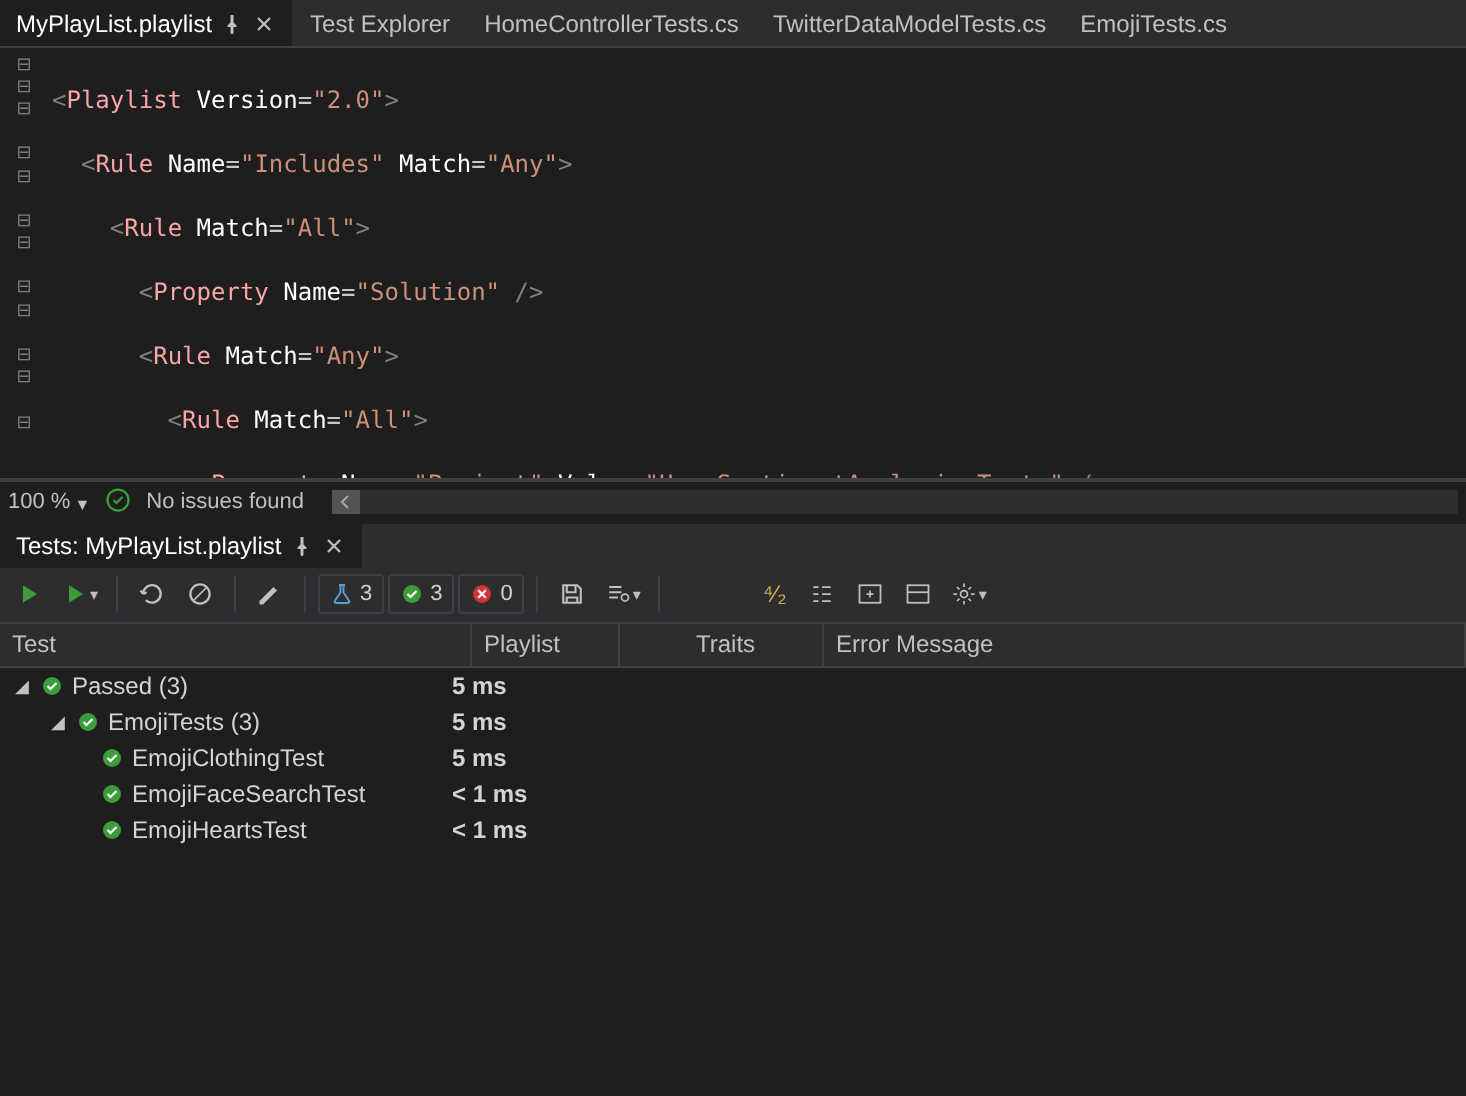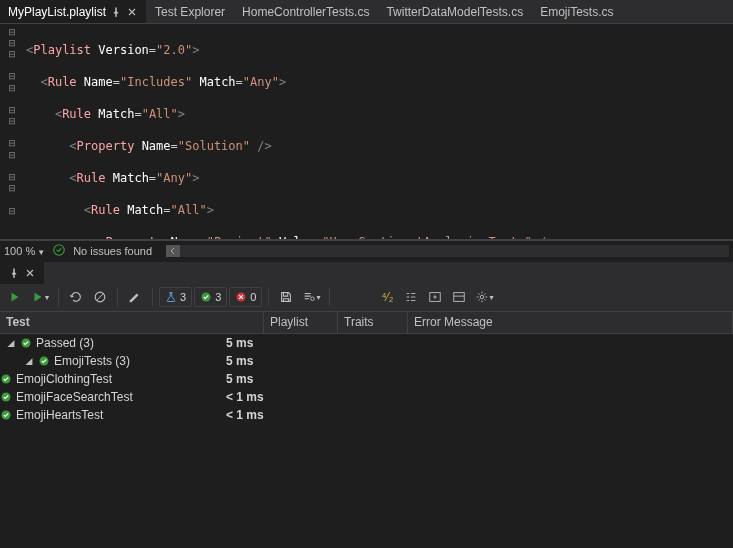--- a/index.html
+++ b/index.html
@@ -102,33 +102,33 @@
     height:20px;display:flex;align-items:center;gap:3px;padding:0 5px;
     border:1px solid #3f3f46;border-radius:2px;cursor:pointer;font-size:11px;
   }
   .pill svg{width:12px;height:12px;}
   
   .test-header {
     height:22px;background:#2d2d30;display:flex;color:#c0c0c0;font-size:12px;
     border-bottom:1px solid #3f3f46;
   }
   .test-header .col{display:flex;align-items:center;padding:0 6px;border-right:1px solid #3f3f46;}
-  .col-test{width:264px;font-weight:bold;}
+  .col-test{width:236px;}
   .col-dur{width:74px;}
-  .col-traits{width:70px;}
+  .col-traits{width:70px;margin-left:32px;}
   .col-err{flex:1;border-right:none;text-align:center;}
   .test-body{flex:1;background:#1e1e1e;overflow:hidden;}
   .trow{height:18px;display:flex;align-items:center;color:#d4d4d4;font-size:12px;}
   .trow .c1{width:220px;display:flex;align-items:center;gap:4px;}
   .trow .c2{width:74px;padding-left:6px;font-weight:bold;}
   .trow svg{width:12px;height:12px;flex-shrink:0;}
   .expander{width:10px;text-align:center;color:#c0c0c0;cursor:pointer;font-size:9px;}
   .indent1{padding-left:6px;}
   .indent2{padding-left:24px;}
-  .indent3{}
+  .indent3{padding-left:50px;}
 </style>
 </head>
 <body>
 
 <div class="tabs-bar">
   <div class="tab active">
     <span>MyPlayList.playlist</span>
     <span class="pin">
         <svg viewBox="0 0 16 16">
           <path fill="currentColor" d="M9 2v5l2 2v1H9v4l-1 1-1-1v-4H5V9l2-2V2h2z"></path>
@@ -215,20 +215,21 @@
     <div style="height:12px;background:#2d2d30;position:relative;">
         <div class="thumb" style="position:absolute;left:0;width:14px;background:#555;"><svg viewBox="0 0 10 10" width="10" height="10" style="margin:1px 2px;">
             <path d="M6 2L3 5l3 3" stroke="#aaa" fill="none"></path>
           </svg></div>
       </div>
   </div>
 </div>
 
 <div class="test-tabbar">
   <div class="test-tab">
+    <span>Tests: MyPlayList.playlist</span>
     <span class="pin">
         <svg viewBox="0 0 16 16">
           <path fill="#c0c0c0" d="M9 2v5l2 2v1H9v4l-1 1-1-1v-4H5V9l2-2V2h2z"></path>
         </svg>
       </span>
     <span class="close">
         <svg viewBox="0 0 16 16">
           <path stroke="#c0c0c0" stroke-width="1.5" d="M4 4l8 8M12 4l-8 8"></path>
         </svg>
       </span>

